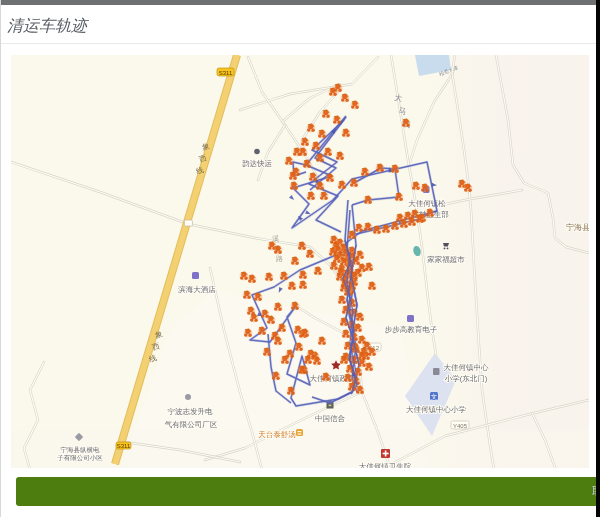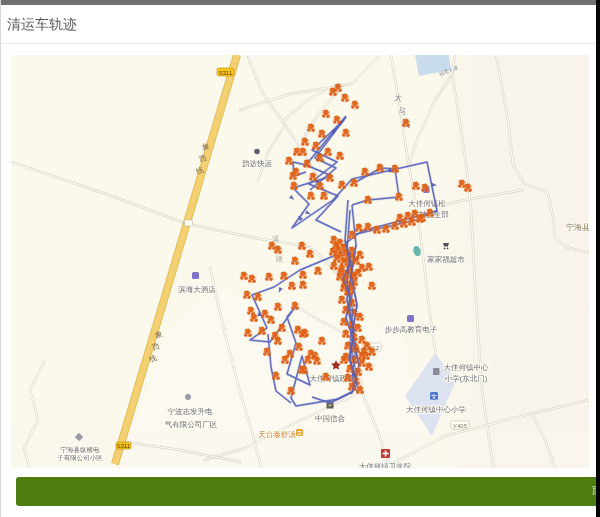--- a/index.html
+++ b/index.html
@@ -6,21 +6,21 @@
   body { width:600px; height:517px; position:relative; background:#ffffff;
          font-family:"Liberation Sans", sans-serif; overflow:hidden; }
 </style>
 </head>
 <body>
 
 <div style="position:absolute;left:0;top:0;width:600px;height:5px;background:#6e7071;"></div>
 
 <div style="position:absolute;left:0;top:5px;width:600px;height:38px;background:#ffffff;border-bottom:1px solid #e9e9e9;"></div>
 
-<div style="position:absolute;left:7px;top:16px;font-size:14px;color:#565b61;">清运车轨迹</div>
+<div style="position:absolute;left:7px;top:16px;font-size:16px;color:#565b61;font-style:italic;">清运车轨迹</div>
 
 <svg width="578" height="413" viewBox="11 55 578 413" style="position:absolute;left:11px;top:55px;filter:blur(0.35px)">
 <defs>
 <filter id="soft" x="-30%" y="-30%" width="160%" height="160%">
         <feGaussianBlur stdDeviation="0.45"></feGaussianBlur>
       </filter>
 <g id="mk">
         <circle cx="0" cy="0" r="4.4" fill="#f0994e" opacity="0.38"></circle>
         <circle cx="-0.3" cy="-1.2" r="2.5" fill="#e2611a" opacity="0.95"></circle>
         <circle cx="-2.3" cy="2.1" r="1.7" fill="#dc5a12" opacity="0.9"></circle>

